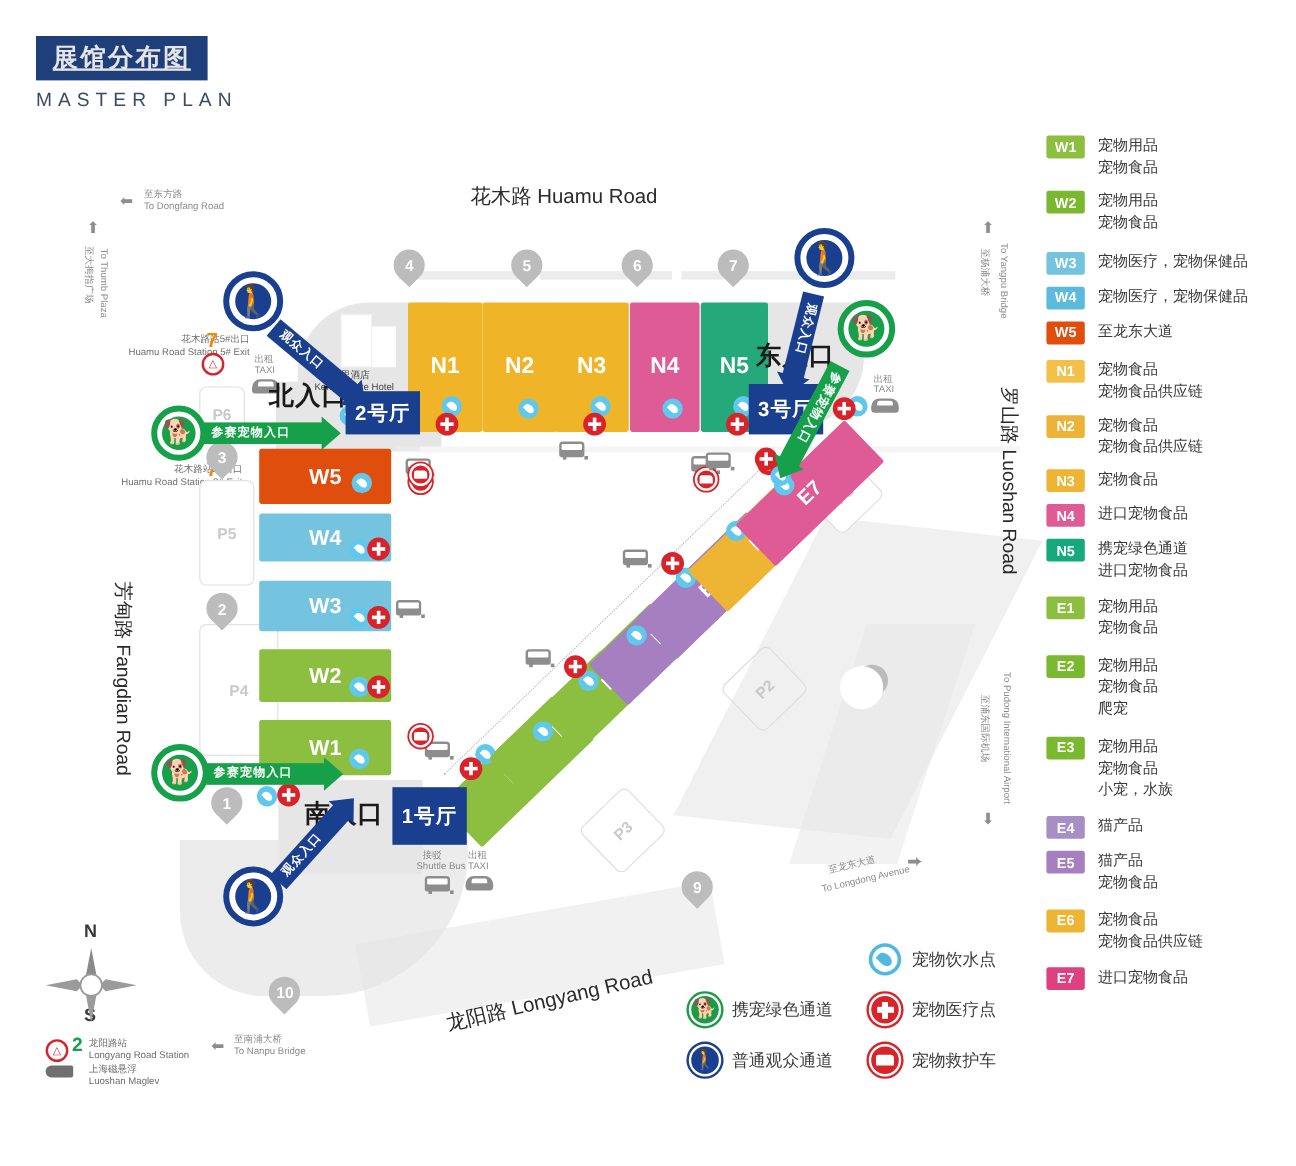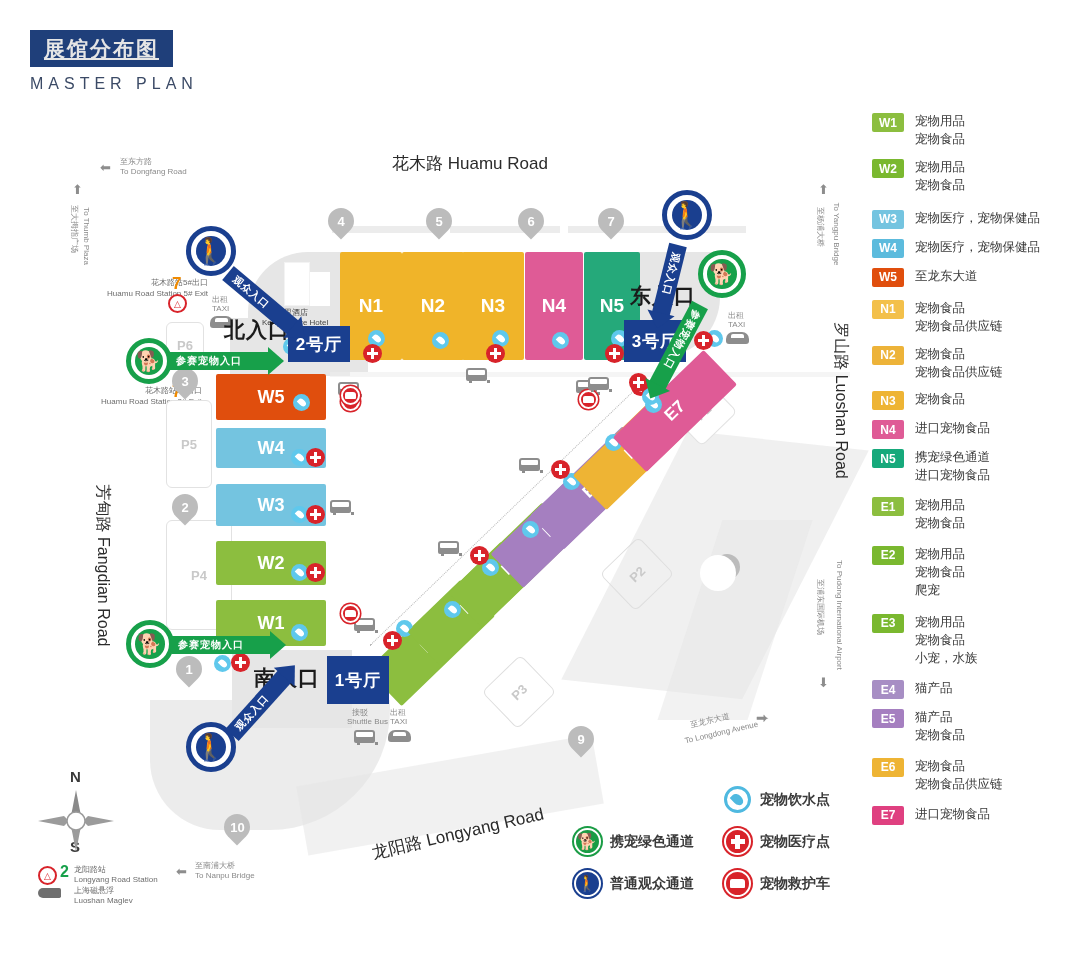--- a/index.html
+++ b/index.html
@@ -225,21 +225,21 @@
     border-radius: 2px;
     color: #fff; font-size: 12px; font-weight: bold;
     display: flex; align-items: center; justify-content: center;
     margin-right: 11px; margin-top: 1px;
   }
   .leg-text { color: #3a3a3a; font-size: 12.5px; line-height: 1.45; }
 
   
   #bottom-legend { position: absolute; left: 572px; top: 786px; width: 290px; }
   .bl-item { position: absolute; display: flex; align-items: center; }
-  .bl-label { font-size: 14px; color: #3a3a3a; margin-left: 9px; font-weight: bold; white-space: nowrap;}
+  .bl-label { font-size: 14px; color: #3a3a3a; margin-left: 9px; font-weight: normal; white-space: nowrap;}
   .bl-ic { width: 27px; height: 27px; border-radius: 50%; display:flex; align-items:center; justify-content:center; }
   .bl-ic.water { background: #fff; border: 3px solid #4fb9e0; }
   .bl-ic.water i {
     display:block; width:9px; height:13px; background:#4fb9e0;
     border-radius: 0 60% 55% 55%; transform: rotate(-45deg);
     font-style: normal;
   }
   .bl-ic.green { background: #1a9c45; border: 2px solid #fff; box-shadow: 0 0 0 2px #1a9c45;}
   .bl-ic.blue { background: #1a3f8f; border: 2px solid #fff; box-shadow: 0 0 0 2px #1a3f8f;}
   .bl-ic.red  { background: #d8232a; border: 2px solid #fff; box-shadow: 0 0 0 2px #d8232a;}

